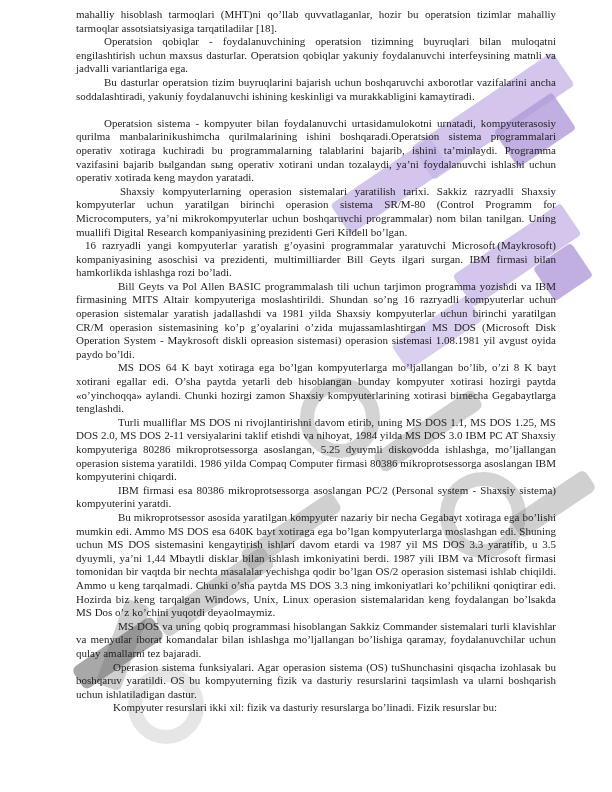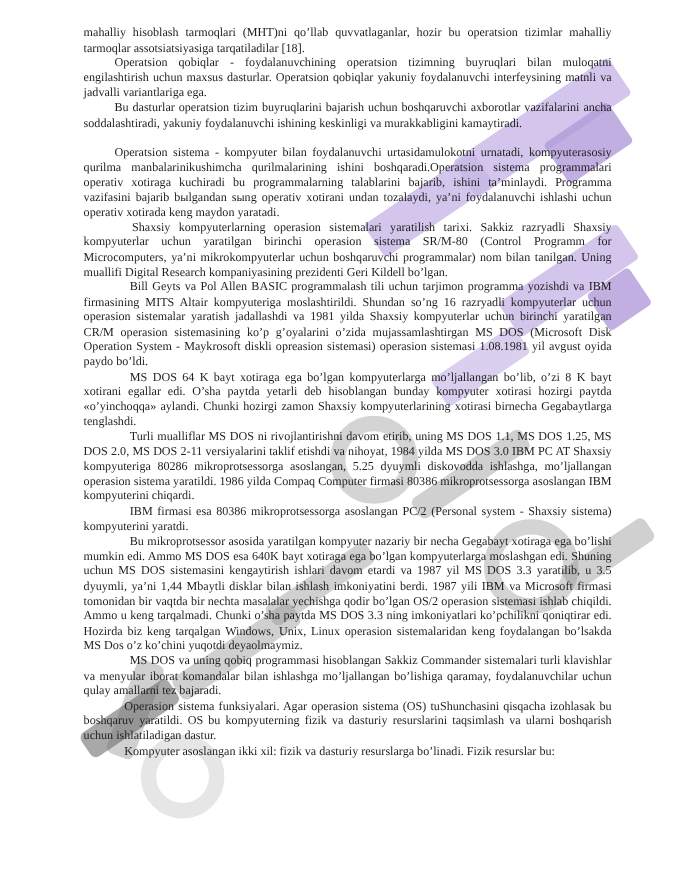--- a/index.html
+++ b/index.html
@@ -16,21 +16,21 @@
   .wm{position:absolute;inset:0;z-index:0;pointer-events:none;}
   .wm div{position:absolute;}
   .wm-band{background:#c8b6e6;opacity:.8;border-radius:4px;}
   .wm-band.dark{background:#b29bd9;}
   .wm-gray{background:#8f8f8f;opacity:.42;border-radius:6px;}
   .wm-gray.darker{background:#6e6e6e;opacity:.6;}
   .wm-ring{border:14px solid #8f8f8f;opacity:.38;border-radius:50%;background:transparent !important;}
   
   .body-text{
     position:relative;z-index:1;
-    padding:24px 56px 0 76px;
+    padding:8px 56px 0 76px;
     width:480px;
     font-size:11px;
     line-height:13.6px;
     text-align:justify;
   }
   .body-text p{margin:0;}
   p.noindent{text-indent:0;}
   p.ind1{text-indent:28px;}
   p.ind2{text-indent:44px;}
   p.ind3{text-indent:42px;}
@@ -64,23 +64,24 @@
     <div class="wm-ring" style="left:128px;top:668px;width:48px;height:48px;opacity:.22;"></div>
   </div>
 
   <div class="body-text">
       <p class="noindent"><span>mahalliy hisoblash tarmoqlari (MHT)ni qo’llab quvvatlaganlar, hozir bu operatsion tizimlar mahalliy tarmoqlar assotsiatsiyasiga tarqatiladilar [18].</span></p>
       <p class="ind1"><span class="b">Operatsion qobiqlar</span><span> - foydalanuvchining operatsion tizimning buyruqlari bilan muloqatni engilashtirish uchun maxsus dasturlar. Operatsion qobiqlar yakuniy foydalanuvchi interfeysining matnli va jadvalli variantlariga ega.</span></p>
       <p class="ind1"><span>Bu dasturlar operatsion tizim buyruqlarini bajarish uchun boshqaruvchi axborotlar vazifalarini ancha soddalashtiradi, yakuniy foydalanuvchi ishining keskinligi va murakkabligini kamaytiradi.</span></p>
       <p class="blank"></p>
       <p class="ind1"><span>Operatsion sistema - kompyuter bilan foydalanuvchi urtasidamulokotni urnatadi, kompyuterasosiy qurilma manbalarinikushimcha qurilmalarining ishini boshqaradi.Operatsion sistema programmalari operativ xotiraga kuchiradi bu programmalarning talablarini bajarib, ishini ta’minlaydi. Programma vazifasini bajarib bыlgandan sыng operativ xotirani undan tozalaydi, ya’ni foydalanuvchi ishlashi uchun operativ xotirada keng maydon yaratadi.</span></p>
       <p class="ind2"><span class="b">Shaxsiy kompyuterlarning operasion sistemalari yaratilish tarixi</span><span>. Sakkiz razryadli Shaxsiy kompyuterlar uchun yaratilgan birinchi operasion sistema   SR/M-80   (Control Programm for Microcomputers, ya’ni mikrokompyuterlar uchun boshqaruvchi programmalar) nom bilan tanilgan. Uning muallifi Digital Research kompaniyasining prezidenti Geri Kildell bo’lgan.</span></p>
+      <p class="small"><span>16 razryadli yangi kompyuterlar yaratish g’oyasini programmalar yaratuvchi Microsoft (Maykrosoft) kompaniyasining asoschisi va prezidenti, multimilliarder Bill Geyts ilgari surgan. IBM firmasi bilan hamkorlikda ishlashga rozi bo’ladi.</span></p>
       <p class="ind3"><span>Bill Geyts va Pol Allen  BASIC programmalash tili uchun tarjimon programma yozishdi va IBM firmasining MITS Altair kompyuteriga moslashtirildi. Shundan so’ng 16 razryadli kompyuterlar uchun operasion sistemalar yaratish jadallashdi va 1981 yilda Shaxsiy kompyuterlar uchun birinchi yaratilgan CR/M operasion sistemasining ko’p g’oyalarini o’zida mujassamlashtirgan MS DOS (Microsoft Disk Operation System - Maykrosoft diskli opreasion sistemasi)  operasion sistemasi 1.08.1981 yil avgust oyida paydo bo’ldi.</span></p>
       <p class="ind3"><span>MS DOS  64 K bayt xotiraga ega bo’lgan kompyuterlarga mo’ljallangan bo’lib, o’zi  8 K bayt xotirani egallar edi. O’sha paytda yetarli deb hisoblangan bunday kompyuter xotirasi hozirgi paytda «o’yinchoqqa» aylandi. Chunki hozirgi zamon Shaxsiy kompyuterlarining xotirasi birnecha Gegabaytlarga tenglashdi.</span></p>
       <p class="ind3"><span>Turli mualliflar MS DOS ni rivojlantirishni davom etirib, uning MS DOS 1.1,  MS DOS 1.25, MS DOS 2.0, MS DOS 2-11 versiyalarini taklif etishdi  va nihoyat, 1984 yilda MS DOS 3.0  IBM  PC AT  Shaxsiy kompyuteriga 80286 mikroprotsessorga asoslangan, 5.25 dyuymli diskovodda ishlashga, mo’ljallangan operasion sistema yaratildi. 1986 yilda Compaq Computer firmasi 80386 mikroprotsessorga asoslangan IBM kompyuterini chiqardi.</span></p>
       <p class="ind3"><span>IBM firmasi esa 80386 mikroprotsessorga asoslangan PC/2 (Personal system - Shaxsiy sistema) kompyuterini yaratdi.</span></p>
       <p class="ind3"><span>Bu mikroprotsessor asosida yaratilgan kompyuter nazariy bir necha  Gegabayt xotiraga ega bo’lishi mumkin edi. Ammo MS DOS esa 640K bayt xotiraga ega bo’lgan kompyuterlarga moslashgan edi.  Shuning uchun  MS DOS sistemasini kengaytirish ishlari davom etardi va 1987 yil MS DOS 3.3 yaratilib, u 3.5 dyuymli, ya’ni 1,44  Mbaytli disklar bilan ishlash  imkoniyatini berdi. 1987 yili IBM va Microsoft firmasi tomonidan  bir vaqtda bir nechta masalalar yechishga qodir bo’lgan OS/2  operasion sistemasi ishlab chiqildi. Ammo u keng tarqalmadi. Chunki o’sha paytda  MS DOS  3.3 ning imkoniyatlari ko’pchilikni  qoniqtirar edi. Hozirda biz keng tarqalgan Windows, Unix, Linux operasion sistemalaridan keng foydalangan bo’lsakda MS Dos o’z ko’chini yuqotdi deyaolmaymiz.</span></p>
       <p class="ind3"><span>MS DOS va uning qobiq programmasi hisoblangan </span><span class="b">Sakkiz Commander</span><span> sistemalari turli klavishlar va menyular  iborat komandalar bilan ishlashga mo’ljallangan bo’lishiga qaramay, foydalanuvchilar uchun qulay amallarni tez bajaradi.</span></p>
       <p class="ind4"><span>Operasion sistema funksiyalari. Agar  operasion sistema (OS) tuShunchasini qisqacha  izohlasak bu  boshqaruv yaratildi. OS bu kompyuterning fizik va dasturiy  resurslarini taqsimlash  va  ularni boshqarish  uchun ishlatiladigan   dastur.</span></p>
-      <p class="ind4"><span>Kompyuter asoslangan ikki xil: fizik va dasturiy resurslarga bo’linadi. Fizik resurslar bu:</span></p>
+      <p class="ind4"><span>Kompyuter resurslari ikki xil: fizik va dasturiy resurslarga bo’linadi. Fizik resurslar bu:</span></p>
     </div>
 
 </div>
 
 </body></html>

